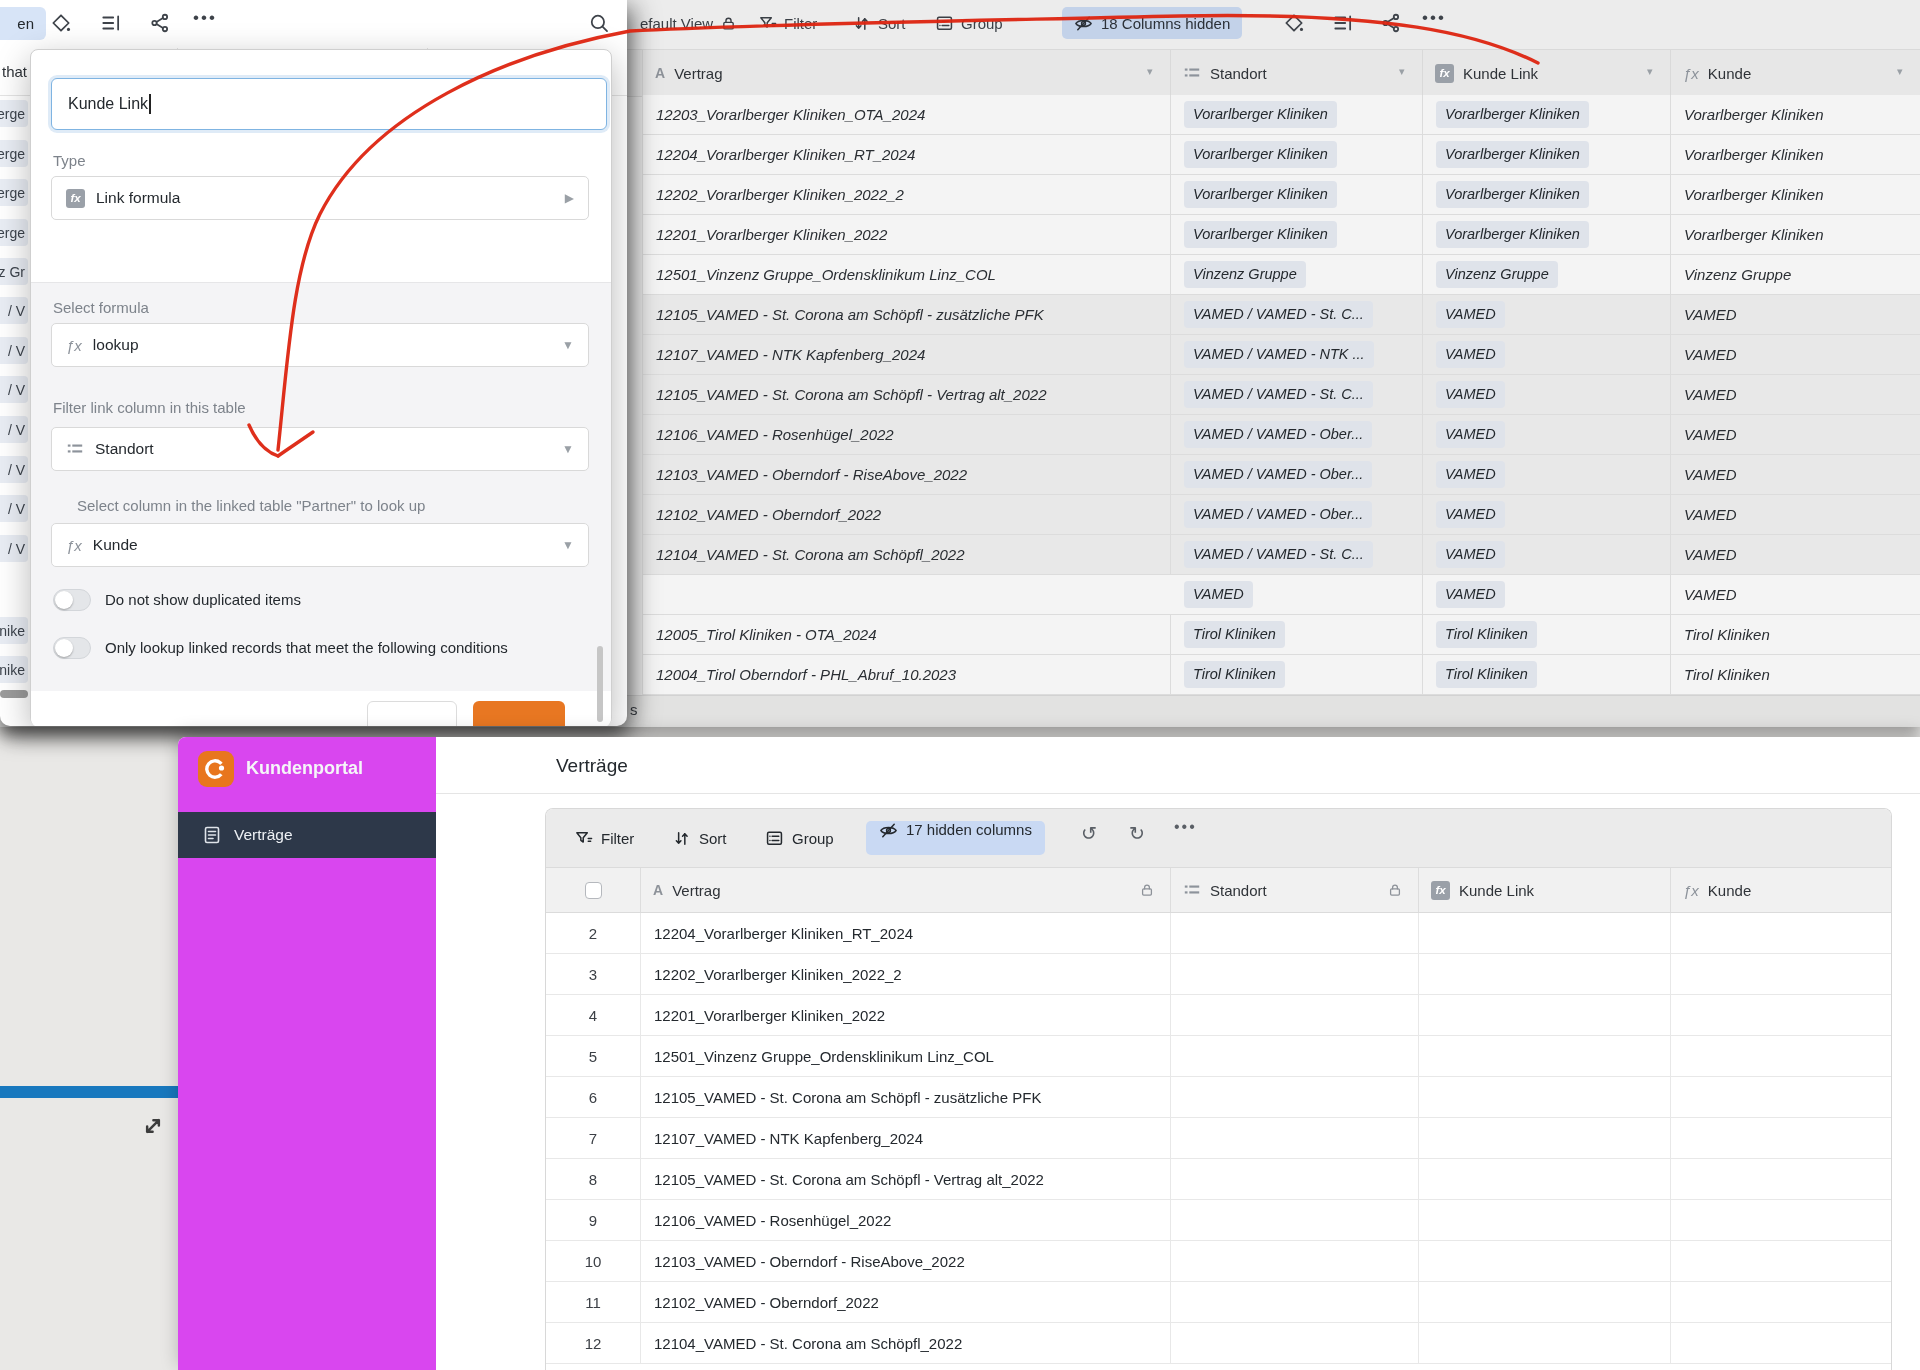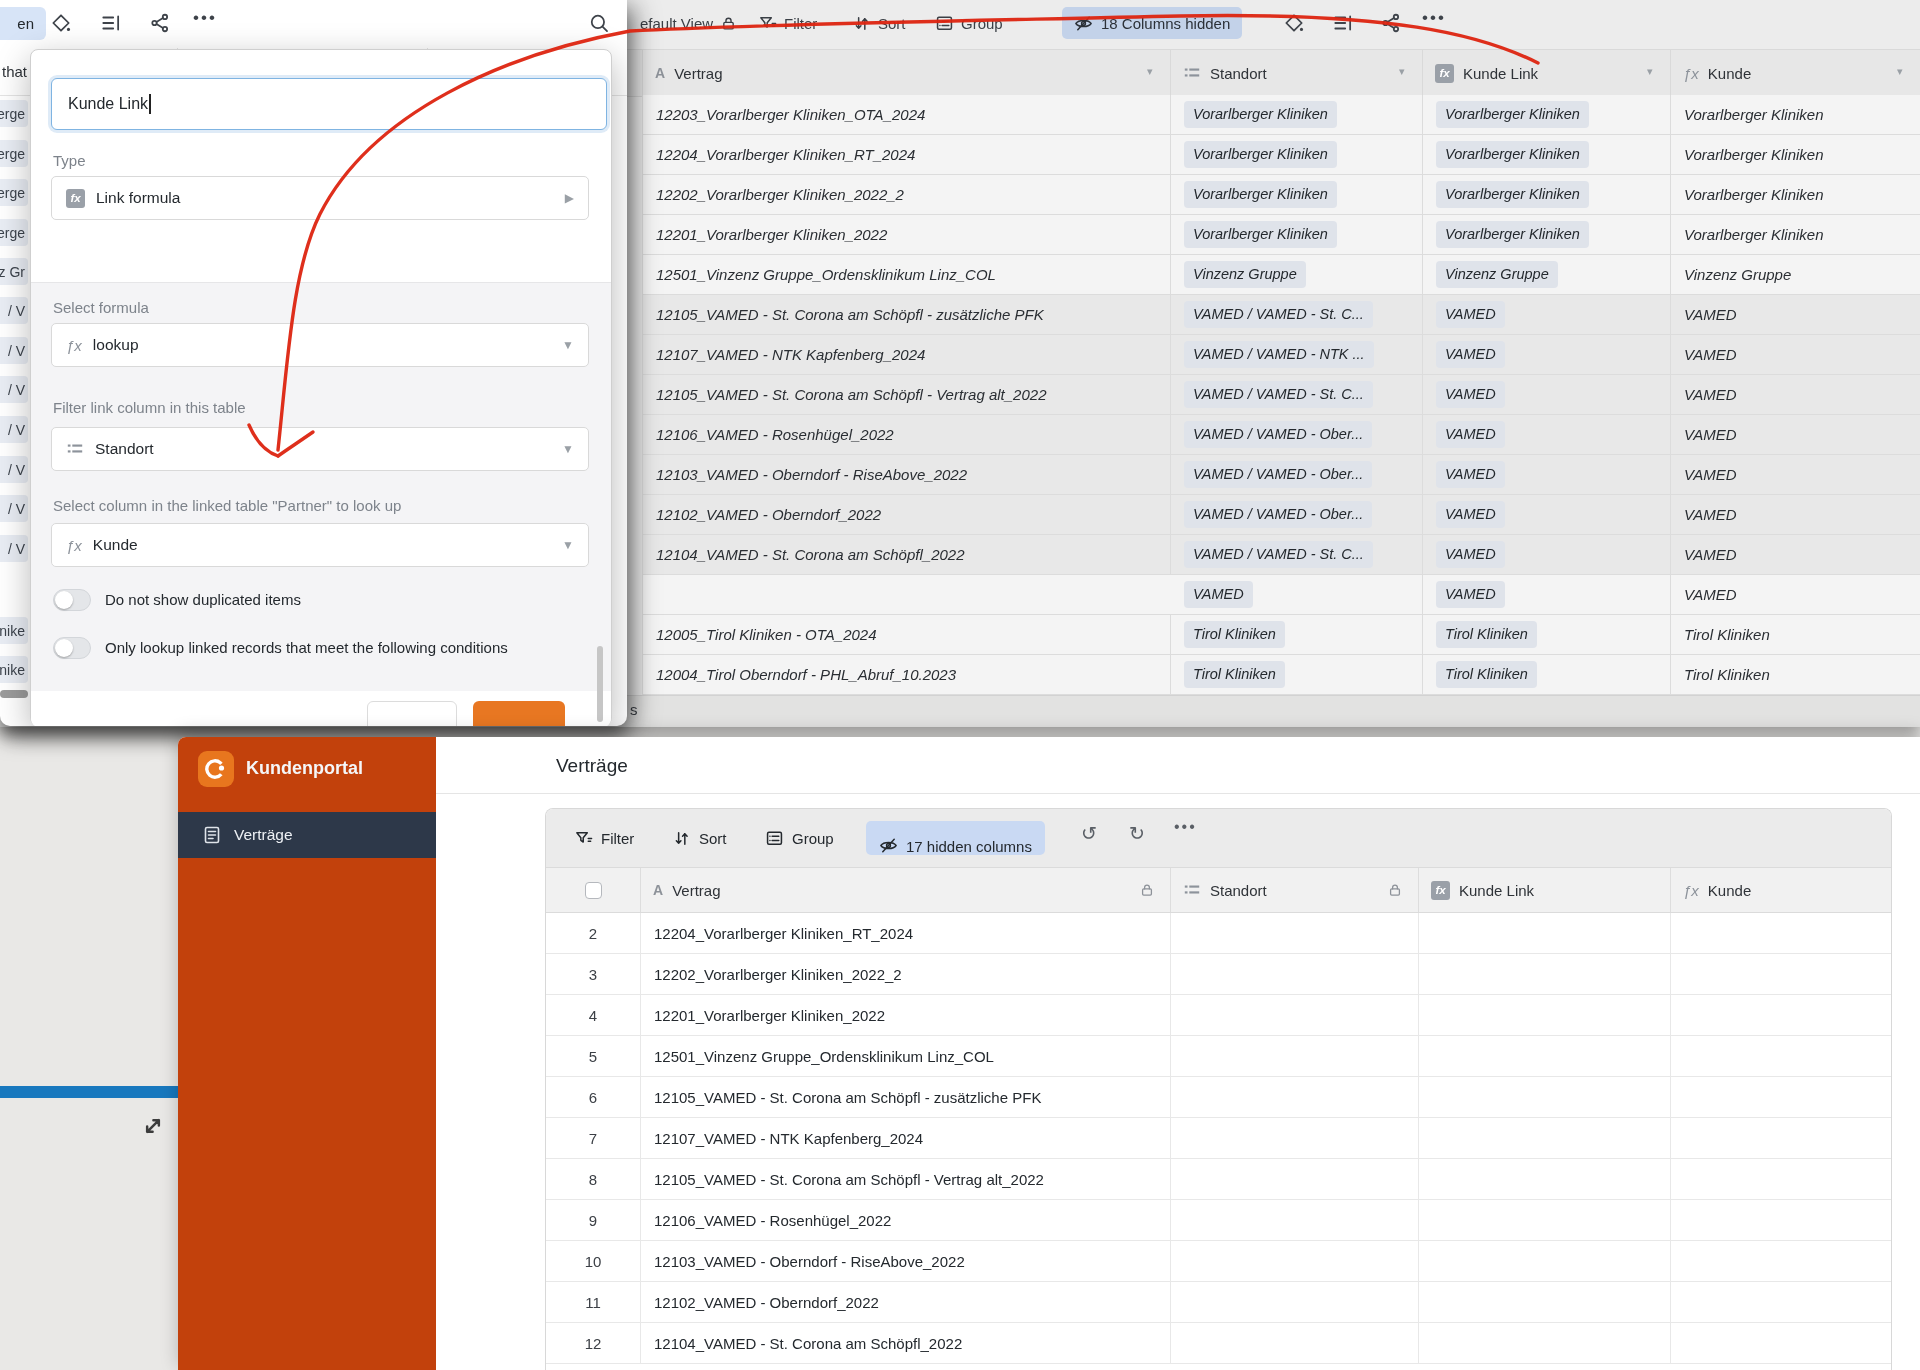--- a/index.html
+++ b/index.html
@@ -42,30 +42,30 @@
   .tog-label{position:absolute;left:74px;font-size:15px;color:#24292e;white-space:nowrap;text-align:center;}
   .fx-badge{display:inline-flex;align-items:center;justify-content:center;width:19px;height:19px;background:#9aa0a8;border-radius:3px;color:#fff;font-style:italic;font-size:11.5px;font-weight:bold;flex:none;}
   .fx-it{font-style:italic;color:#8d939b;font-size:15px;flex:none;}
   .linkcol-ic{display:inline-block;width:18px;flex:none;}
   #pscroll{position:absolute;right:8px;top:596px;width:6px;height:76px;background:#c6c6c6;border-radius:3px;}
   #popup-footer{position:absolute;left:0;top:641px;width:100%;height:36px;background:#fff;border-radius:0 0 8px 8px;}
   #cancel-btn{position:absolute;left:336px;top:10px;width:90px;height:40px;background:#fff;border:1px solid #dcdcdc;border-radius:6px;}
   #submit-btn{position:absolute;left:442px;top:10px;width:92px;height:40px;border:none;border-radius:6px;}
   
   #portal{position:absolute;left:178px;top:737px;width:1742px;height:633px;background:#fff;border-radius:8px 0 0 0;box-shadow:0 -4px 18px rgba(0,0,0,.22);overflow:hidden;}
-  #sidebar{position:absolute;left:0;top:0;width:258px;height:100%;background:#c2410c;}
+  #sidebar{position:absolute;left:0;top:0;width:258px;height:100%;background:#d946ef;}
   #logo-row{position:absolute;left:0;top:0;width:100%;height:63px;display:flex;align-items:center;gap:12px;padding-left:20px;box-sizing:border-box;}
   #app-name{color:#f5f6f8;font-size:18px;font-weight:bold;}
   #nav-sel{position:absolute;left:0;top:75px;width:100%;height:46px;background:#2d3849;display:flex;align-items:center;gap:12px;padding-left:24px;box-sizing:border-box;color:#eef1f5;font-size:15.5px;}
   #page-title{position:absolute;left:378px;top:18px;font-size:19px;color:#24292e;}
   #main-divider{position:absolute;left:258px;top:56px;width:1484px;height:1px;background:#e5e5e5;}
   #ptable{position:absolute;left:367px;top:71px;width:1347px;height:562px;border:1px solid #d8d8d8;border-bottom:none;border-radius:8px 8px 0 0;box-sizing:border-box;overflow:hidden;background:#fff;}
   #ptoolbar{position:absolute;left:0;top:0;width:100%;height:58px;background:#ebebeb;}
   .pt-item{position:absolute;top:16px;height:26px;display:flex;align-items:center;gap:8px;font-size:15px;color:#24292e;}
-  #hidden-pill{position:absolute;left:320px;top:12px;height:34px;background:#c9d9f3;border-radius:5px;display:flex;align-items:flex-end;gap:8px;padding:0 13px;font-size:15px;color:#24292e;}
+  #hidden-pill{position:absolute;left:320px;top:12px;height:34px;background:#c9d9f3;border-radius:5px;display:flex;align-items:flex-start;gap:8px;padding:0 13px;font-size:15px;color:#24292e;}
   .glyph-btn{position:absolute;top:13px;font-size:19px;color:#5a5f66;}
   #pheader{position:absolute;left:0;top:58px;width:100%;height:46px;background:#f1f1f1;border-top:1px solid #dbdbdb;border-bottom:1px solid #dbdbdb;box-sizing:border-box;}
   .ph-cell{position:absolute;top:0;height:100%;display:flex;align-items:center;gap:9px;font-size:15px;color:#2f3338;border-right:1px solid #dddddd;padding-left:12px;box-sizing:border-box;}
   .ph-lock{position:absolute;top:14px;width:16px;height:16px;color:#8d9299;}
   #portal-rows{position:absolute;left:0;top:104px;width:100%;}
   .prow{position:relative;height:41px;border-bottom:1px solid #e8e8e8;background:#fff;box-sizing:border-box;}
   .pcell{position:absolute;top:0;bottom:0;display:flex;align-items:center;padding:0 13px;font-size:15px;color:#24292e;border-right:1px solid #e8e8e8;box-sizing:border-box;white-space:nowrap;overflow:hidden;}
   .p-num{left:0;width:95px;justify-content:center;color:#3c4046;}
   .p-v{left:95px;width:530px;}.p-s{left:625px;width:248px;}.p-kl{left:873px;width:252px;}.p-k{left:1125px;width:222px;border-right:none!important;}
   .hdr-a{color:#8d9299;font-size:14px;font-weight:bold;flex:none;}
@@ -428,21 +428,21 @@
               <svg width="100%" height="100%" viewBox="0 0 20 20" fill="none" stroke="currentColor" stroke-width="1.6" stroke-linecap="round" stroke-linejoin="round" style="color: rgb(141, 147, 155);">
                 <rect x="2" y="5" width="3" height="2.4" fill="currentColor" stroke="none"></rect>
                 <rect x="7" y="5" width="11" height="2.4" fill="currentColor" stroke="none"></rect>
                 <rect x="2" y="11.5" width="3" height="2.4" fill="currentColor" stroke="none"></rect>
                 <rect x="7" y="11.5" width="11" height="2.4" fill="currentColor" stroke="none"></rect>
               </svg>
             </span>
           <span>Standort</span>
           <span class="sel-arrow">▼</span>
         </div>
-        <div class="plabel" style="top:214px;">Select column in the linked table "Partner" to look up</div>
+        <div class="plabel" style="top:214px;margin-left:24px;">Select column in the linked table "Partner" to look up</div>
         <div class="pselect" style="top:240px;">
           <span class="fx-it">ƒx</span>
           <span>Kunde</span>
           <span class="sel-arrow">▼</span>
         </div>
         <div class="toggle" style="top:306px;">
             <span class="knob"></span>
           </div>
         <div class="tog-label" style="top:308px;">Do not show duplicated items</div>
         <div class="toggle" style="top:354px;">

